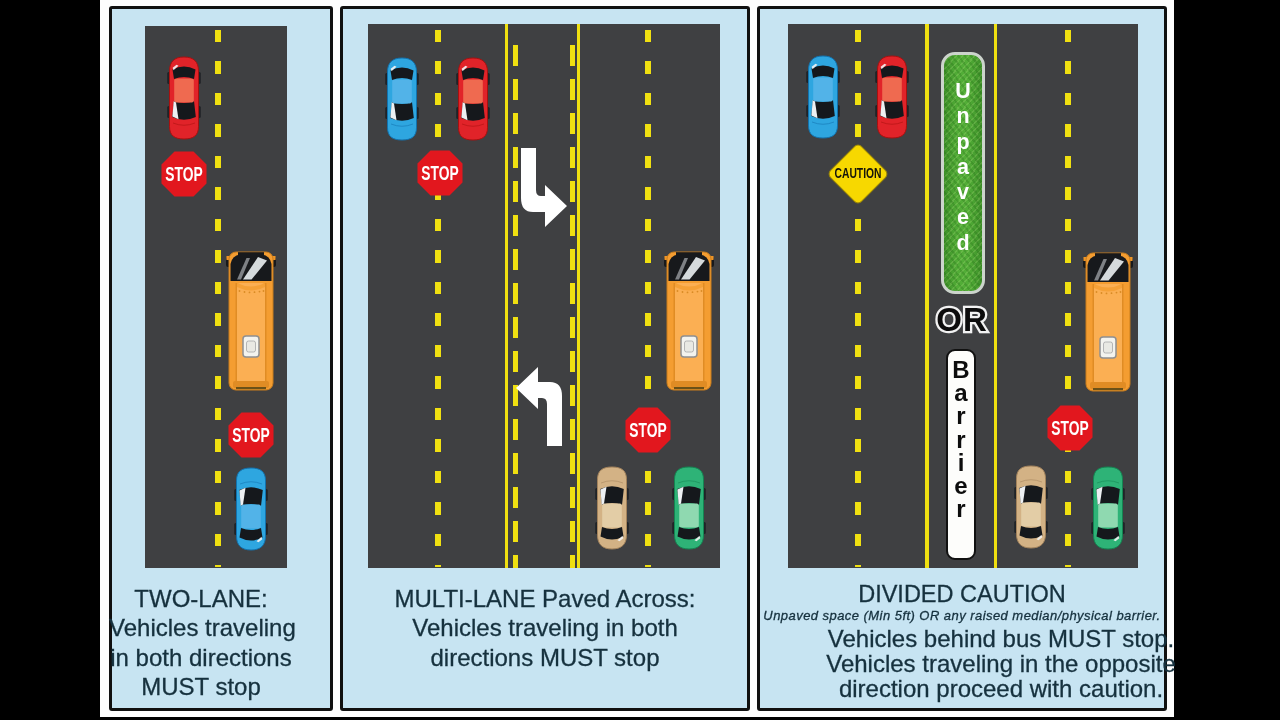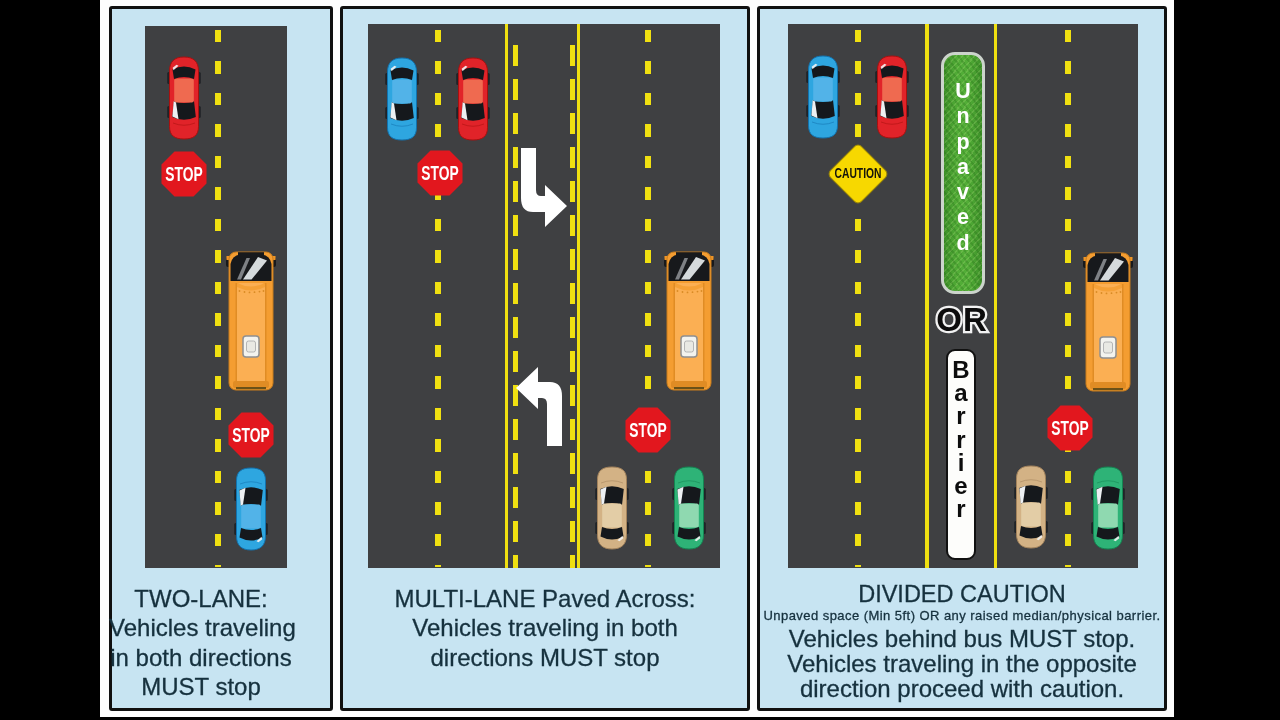--- a/index.html
+++ b/index.html
@@ -204,15 +204,15 @@
       </g>
       <use href="#hup"></use>
     </svg>
 <svg class="veh" style="left:1089px;top:466px;" width="38" height="84" viewBox="0 0 38 84">
       <g style="--b:#2eb377;--s:#148552;--r:#8fd9b0">
         <use href="#car"></use>
       </g>
       <use href="#hup"></use>
     </svg>
 <div class="cap" style="left:757px;top:581.5px;width:410px;font-size:23.5px;line-height:24px;">DIVIDED CAUTION</div>
-<div class="cap" style="left:757px;top:608.5px;width:410px;font-size:13px;line-height:14px;letter-spacing:0.45px;">Unpaved space (Min 5ft) OR any raised median/physical barrier.</div>
-<div class="cap" style="left:757px;top:625.5px;width:410px;font-size:24px;line-height:25.3px;">Vehicles behind bus MUST stop.<br>Vehicles traveling in the opposite<br>direction proceed with caution.</div>
+<div class="cap" style="left:757px;top:608.5px;width:410px;font-size:13px;line-height:14px;letter-spacing:0.45px;font-style:italic;">Unpaved space (Min 5ft) OR any raised median/physical barrier.</div>
+<div class="cap" style="left:757px;top:625.5px;width:410px;font-size:24px;line-height:25.3px;padding-left:39px;">Vehicles behind bus MUST stop.<br>Vehicles traveling in the opposite<br>direction proceed with caution.</div>
 </div>
 
 </body></html>

